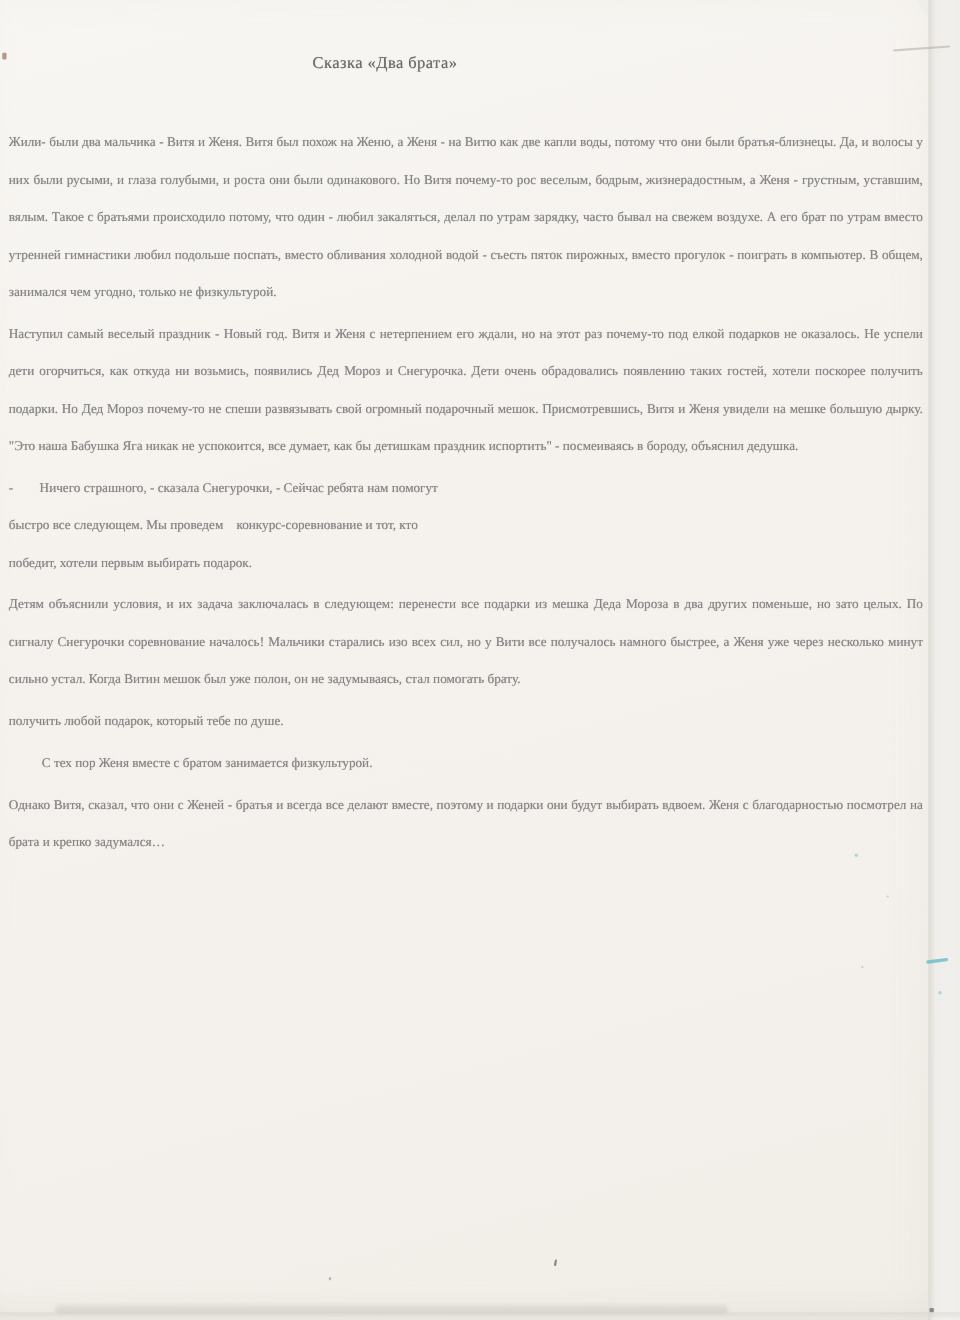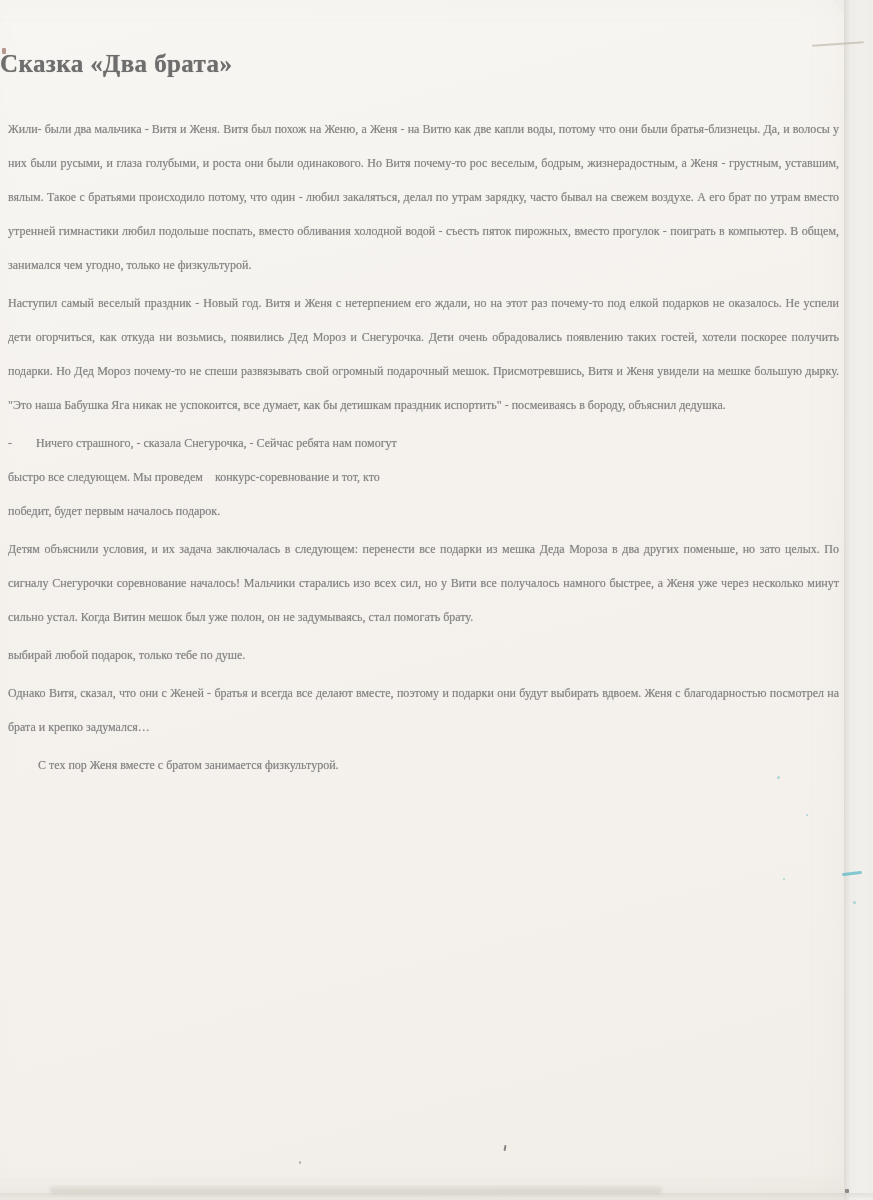--- a/index.html
+++ b/index.html
@@ -32,21 +32,22 @@
     position: absolute; left: 812px; top: 43px;
     width: 52px; height: 2px;
     background: #b3a99c;
     opacity: .55;
     transform: rotate(-4deg);
     border-radius: 2px;
   }
   .title {
     position: absolute; top: 50px; left: 0;
     width: 700px; margin: 0;
-    font-size: 25px; font-weight: 700;
+    text-align: center;
+    font-size: 15px; font-weight: 400;
     letter-spacing: .4px;
     color: #6e6e6e;
     text-shadow: 0 0 .7px rgba(110,110,110,.75);
   }
   .text-area {
     position: absolute; left: 8px; top: 112px;
     width: 831px;
     font-size: 12px; line-height: 34px;
     color: #868686;
     text-shadow: 0 0 .7px rgba(128,128,128,.65);
@@ -93,30 +94,30 @@
   <div class="scan-band"></div>
   <div class="corner-cut"></div>
   <div class="scratch"></div>
 
   <h1 class="title">Сказка «Два брата»</h1>
 
   <div class="text-area">
     <p class="block just">Жили- были два мальчика - Витя и Женя. Витя был похож на Женю, а Женя - на Витю как две капли воды, потому что они были братья-близнецы. Да, и волосы у них были русыми, и глаза голубыми, и роста они были одинакового. Но Витя почему-то рос веселым, бодрым, жизнерадостным, а Женя - грустным, уставшим, вялым. Такое с братьями происходило потому, что один - любил закаляться, делал по утрам зарядку, часто бывал на свежем воздухе. А его брат по утрам вместо утренней гимнастики любил подольше поспать, вместо обливания холодной водой - съесть пяток пирожных, вместо прогулок - поиграть в компьютер. В общем, занимался чем угодно, только не физкультурой.</p>
     <p class="block just">Наступил самый веселый праздник - Новый год. Витя и Женя с нетерпением его ждали, но на этот раз почему-то под елкой подарков не оказалось. Не успели дети огорчиться, как откуда ни возьмись, появились Дед Мороз и Снегурочка. Дети очень обрадовались появлению таких гостей, хотели поскорее получить подарки. Но Дед Мороз почему-то не спеши развязывать свой огромный подарочный мешок. Присмотревшись, Витя и Женя увидели на мешке большую дырку. "Это наша Бабушка Яга никак не успокоится, все думает, как бы детишкам праздник испортить" - посмеиваясь в бороду, объяснил дедушка.</p>
     <div class="block">
-      <div class="dialogue-line">-        Ничего страшного, - сказала Снегурочка, - Сейчас ребята нам помогут</div>
+      <div class="dialogue-line">-        Ничего страшного, - сказала Снегурочки, - Сейчас ребята нам помогут</div>
       <div class="dialogue-line">быстро все следующем. Мы проведем    конкурс-соревнование и тот, кто</div>
-      <div class="dialogue-line">победит, будет первым началось подарок.</div>
+      <div class="dialogue-line">победит, хотели первым выбирать подарок.</div>
     </div>
     <p class="block just">Детям объяснили условия, и их задача заключалась в следующем: перенести все подарки из мешка Деда Мороза в два других поменьше, но зато целых. По сигналу Снегурочки соревнование началось! Мальчики старались изо всех сил, но у Вити все получалось намного быстрее, а Женя уже через несколько минут сильно устал. Когда Витин мешок был уже полон, он не задумываясь, стал помогать брату.</p>
     <div class="block">
-      <div class="dialogue-line">выбирай любой подарок, только тебе по душе.</div>
+      <div class="dialogue-line">получить любой подарок, который тебе по душе.</div>
     </div>
+    <p class="block indent">С тех пор Женя вместе с братом занимается физкультурой.</p>
     <p class="block just">Однако Витя, сказал, что они с Женей - братья и всегда все делают вместе, поэтому и подарки они будут выбирать вдвоем. Женя с благодарностью посмотрел на брата и крепко задумался…</p>
-    <p class="block indent">С тех пор Женя вместе с братом занимается физкультурой.</p>
   </div>
 
   <div class="ink-dash"></div>
   <div class="ink-dot d1"></div>
   <div class="ink-dot d2"></div>
   <div class="ink-dot d3"></div>
   <div class="ink-dot d4"></div>
   <div class="speck s1"></div>
   <div class="speck s2"></div>
   <div class="speck s3"></div>

